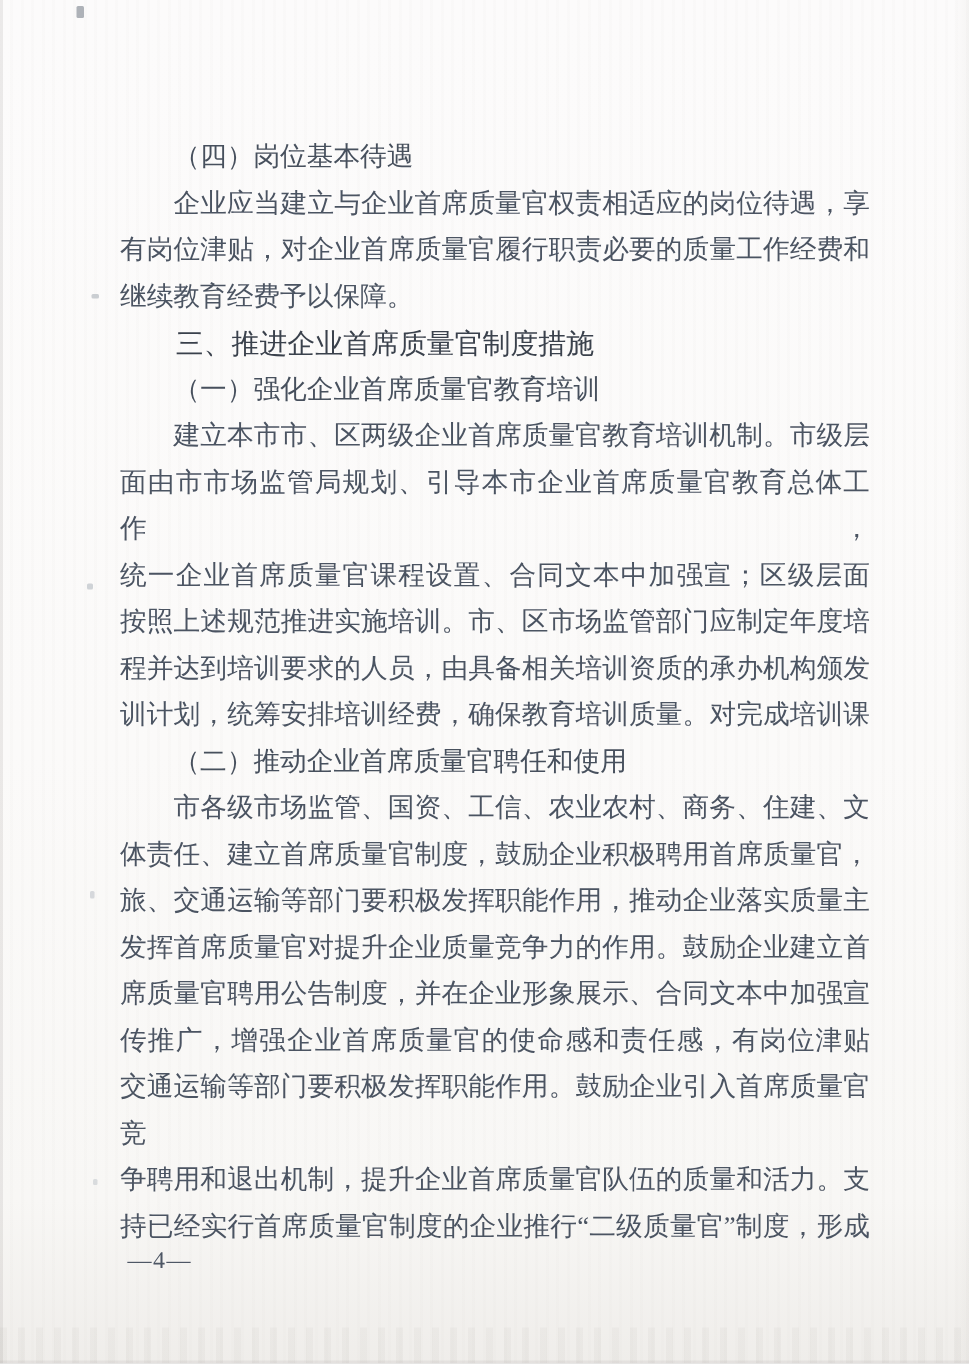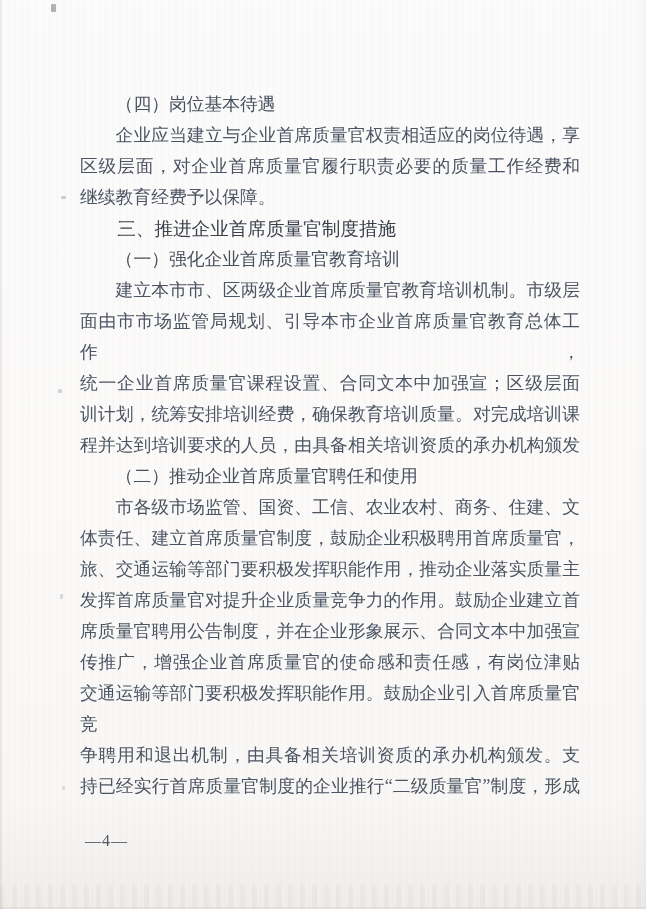--- a/index.html
+++ b/index.html
@@ -74,38 +74,39 @@
 
   <div class="speck s1"></div>
   <div class="speck s2"></div>
   <div class="speck s3"></div>
   <div class="speck s4"></div>
   <div class="speck s5"></div>
 
   <section class="text-block">
     <p class="ln sub ind">（四）岗位基本待遇</p>
     <p class="ln ind just">企业应当建立与企业首席质量官权责相适应的岗位待遇，享</p>
-    <p class="ln just">区级层面，对企业首席质量官履行职责必要的质量工作经费和</p>
+    <p class="ln just">有岗位津贴，对企业首席质量官履行职责必要的质量工作经费和</p>
     <p class="ln">继续教育经费予以保障。</p>
     <p class="ln head ind">三、推进企业首席质量官制度措施</p>
     <p class="ln sub ind">（一）强化企业首席质量官教育培训</p>
     <p class="ln ind just">建立本市市、区两级企业首席质量官教育培训机制。市级层</p>
     <p class="ln just">面由市市场监管局规划、引导本市企业首席质量官教育总体工作，</p>
     <p class="ln just">统一企业首席质量官课程设置、合同文本中加强宣；区级层面</p>
+    <p class="ln just">按照上述规范推进实施培训。市、区市场监管部门应制定年度培</p>
+    <p class="ln just">程并达到培训要求的人员，由具备相关培训资质的承办机构颁发</p>
     <p class="ln just">训计划，统筹安排培训经费，确保教育培训质量。对完成培训课</p>
-    <p class="ln just">程并达到培训要求的人员，由具备相关培训资质的承办机构颁发</p>
     <p class="ln sub ind">（二）推动企业首席质量官聘任和使用</p>
     <p class="ln ind just">市各级市场监管、国资、工信、农业农村、商务、住建、文</p>
     <p class="ln just">体责任、建立首席质量官制度，鼓励企业积极聘用首席质量官，</p>
     <p class="ln just">旅、交通运输等部门要积极发挥职能作用，推动企业落实质量主</p>
     <p class="ln just">发挥首席质量官对提升企业质量竞争力的作用。鼓励企业建立首</p>
     <p class="ln just">席质量官聘用公告制度，并在企业形象展示、合同文本中加强宣</p>
     <p class="ln just">传推广，增强企业首席质量官的使命感和责任感，有岗位津贴</p>
     <p class="ln just">交通运输等部门要积极发挥职能作用。鼓励企业引入首席质量官竞</p>
-    <p class="ln just">争聘用和退出机制，由具备相关培训资质的承办机构颁发。支</p>
+    <p class="ln just">争聘用和退出机制，提升企业首席质量官队伍的质量和活力。支</p>
     <p class="ln just">持已经实行首席质量官制度的企业推行“二级质量官”制度，形成</p>
   </section>
 
   <footer class="pageno">—4—</footer>
 
   <div class="right-shade"></div>
   <div class="bottom-mottle"></div>
 
 </main>
 

